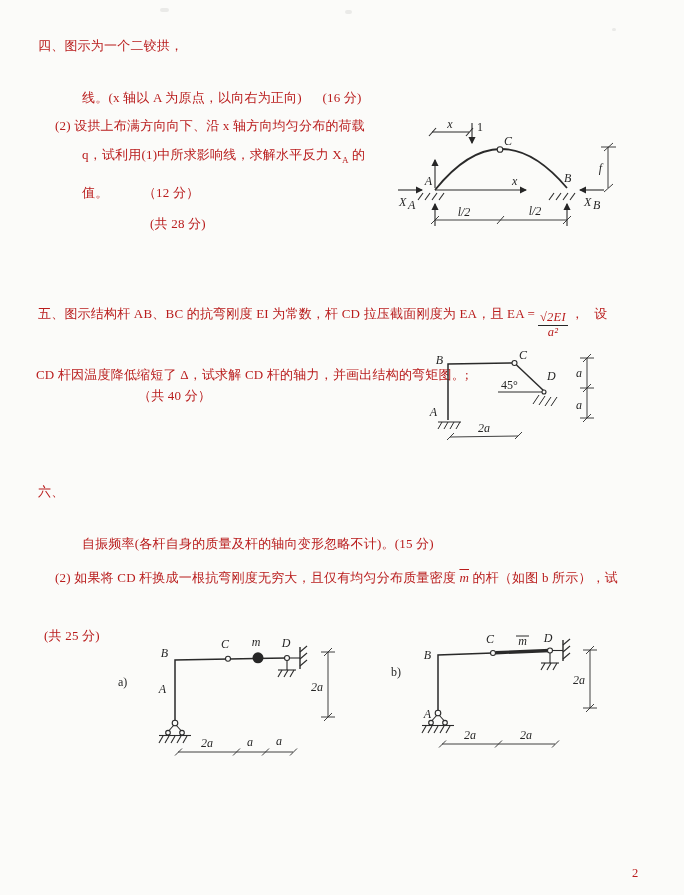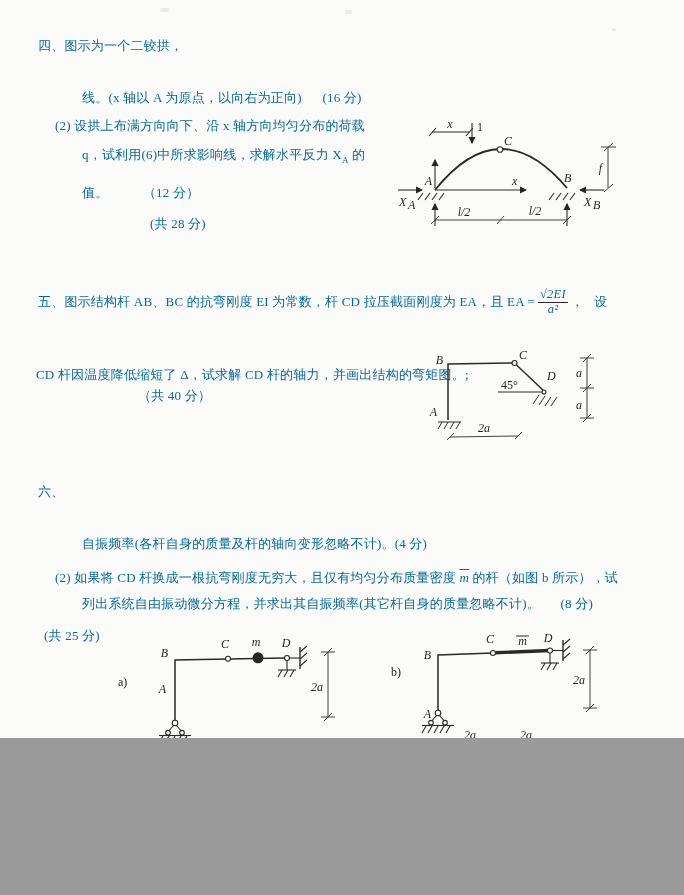--- a/index.html
+++ b/index.html
@@ -1,27 +1,27 @@
 <!DOCTYPE html>
 <html><head>
 <meta charset="utf-8">
 <style>
   * { margin:0; padding:0; box-sizing:border-box; }
   html,body { background:#9a9a9a; }
   .page {
-    position:relative; width:684px; height:738px; margin:0 auto;
-    background:#fbfbf9; color:#0369a1; overflow:hidden;
+    position:relative; width:684px; height:895px; margin:0 auto;
+    background:#fbfbf9; color:#b91c1c; overflow:hidden;
     font-family:"Liberation Serif","DejaVu Serif",serif;
   }
   .tline { position:absolute; font-size:13px; white-space:pre; letter-spacing:.2px; line-height:1.25; }
   .tline sub { font-size:9px; }
   .row { display:flex; align-items:center;text-align:center; }
   .frac { display:inline-flex; flex-direction:column; align-items:center; line-height:1.1;
           font-size:12.5px; font-style:italic; margin:0 3px; }
-  .frac .num { border-bottom:1.2px solid #262626; padding:0 2px; }
+  .frac .num { border-bottom:1.2px solid #262626; padding:0 2px;margin-top:23px; }
   .ovl { text-decoration:overline; font-style:italic; }
   .pagenum { position:absolute; left:632px; top:866px; font-size:12.5px; }
   svg.diagram { position:absolute; overflow:visible; }
   svg.diagram text { font-family:"Liberation Serif","DejaVu Serif",serif; font-size:12px; font-style:italic; fill:#262626; stroke:none; }
   svg.diagram text.up { font-style:normal; }
   .speck { position:absolute; background:rgba(40,40,40,.08); border-radius:2px; }
 </style>
 </head>
 <body>
 
@@ -31,21 +31,21 @@
   <div class="speck" style="left:345px;top:10px;width:7px;height:4px;"></div>
   <div class="speck" style="left:612px;top:28px;width:4px;height:3px;"></div>
 
   <div class="tline" style="left:38px;top:38px;">四、图示为一个二铰拱，</div>
 
 
   <div class="tline" style="left:82px;top:90px;">线。(x 轴以 A 为原点，以向右为正向)      (16 分)</div>
 
   <div class="tline" style="left:55px;top:118px;">(2) 设拱上布满方向向下、沿 x 轴方向均匀分布的荷载</div>
 
-  <div class="tline" style="left:82px;top:147px;"><span>q，试利用(6)中所求影响线，求解水平反力 X</span><sub>A</sub><span> 的</span></div>
+  <div class="tline" style="left:82px;top:147px;"><span>q，试利用(1)中所求影响线，求解水平反力 X</span><sub>A</sub><span> 的</span></div>
 
   <div class="tline" style="left:82px;top:185px;">值。          （12 分）</div>
 
   <div class="tline" style="left:150px;top:216px;">(共 28 分)</div>
 
   <svg class="diagram" style="left:396px;top:116px;" width="290" height="125" viewBox="0 0 290 125">
     <defs>
       <marker id="ah" viewBox="0 0 10 10" refX="8.5" refY="5" markerWidth="6.5" markerHeight="6.5" orient="auto-start-reverse">
         <path d="M0,0 L10,5 L0,10 z" fill="#262626"></path>
       </marker>
@@ -143,23 +143,22 @@
     <text x="106" y="11">C</text>
     <text x="134" y="32">D</text>
     <text x="24" y="68" text-anchor="end">A</text>
     <text x="88" y="41" class="up" font-size="11">45°</text>
     <text x="169" y="29" text-anchor="end">a</text>
     <text x="169" y="61" text-anchor="end">a</text>
     <text x="71" y="84" text-anchor="middle">2a</text>
   </svg>
 
   <div class="tline" style="left:38px;top:484px;">六、</div>
-  <div class="tline" style="left:82px;top:536px;">自振频率(各杆自身的质量及杆的轴向变形忽略不计)。(4 分)</div>
+  <div class="tline" style="left:82px;top:536px;">自振频率(各杆自身的质量及杆的轴向变形忽略不计)。(15 分)</div>
   <div class="tline" style="left:55px;top:570px;"><span>(2) 如果将 CD 杆换成一根抗弯刚度无穷大，且仅有均匀分布质量密度 </span><span class="ovl">m</span><span> 的杆（如图 b 所示），试</span></div>
-  <div class="tline" style="left:82px;top:596px;">列出系统自由振动微分方程，并求出其自振频率(其它杆自身的质量忽略不计)。      (8 分)</div>
   <div class="tline" style="left:44px;top:628px;">(共 25 分)</div>
 
   <svg class="diagram" style="left:98px;top:633px;" width="245" height="135" viewBox="0 0 245 135">
     <g stroke="#2a2a2a" stroke-width="1.5" fill="none">
       <path d="M77,90 L77,27 L189,25"></path>
       <circle cx="130" cy="25.7" r="2.5" fill="#fbfbf9" stroke-width="1.1"></circle>
       <circle cx="160" cy="24.8" r="5.5" fill="#262626" stroke="none"></circle>
       <circle cx="189" cy="25" r="2.5" fill="#fbfbf9" stroke-width="1.1"></circle>
       <g stroke-width="1.1">
         <line x1="189" y1="27.5" x2="189" y2="37"></line>

